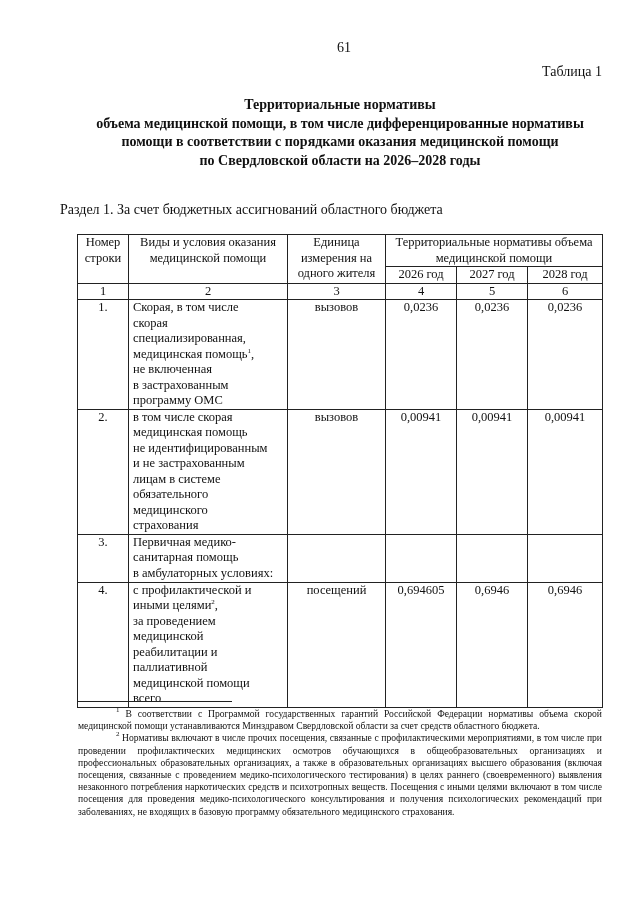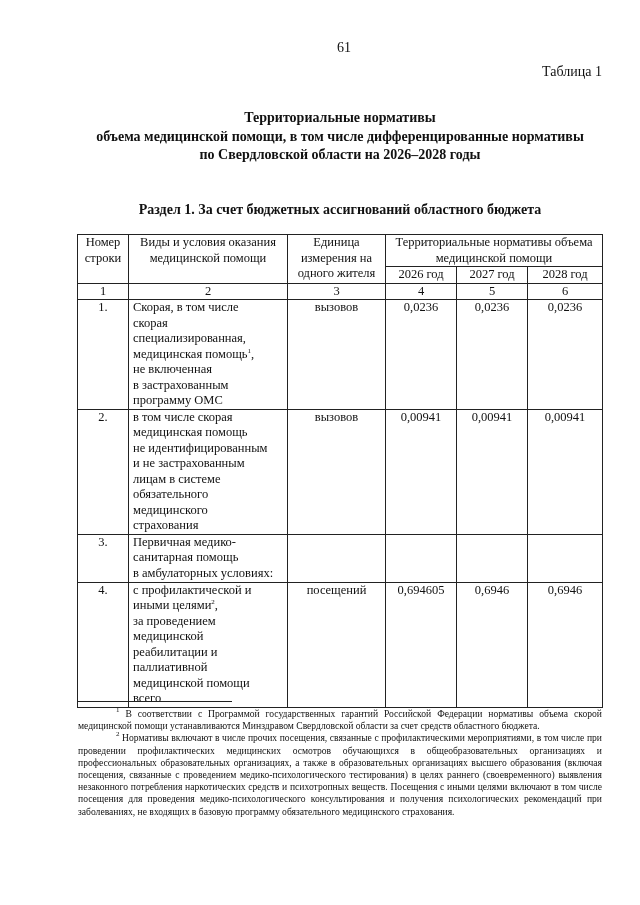--- a/index.html
+++ b/index.html
@@ -1,23 +1,23 @@
 <!DOCTYPE html>
 <html><head>
 <meta charset="utf-8">
 <style>
   html, body { margin: 0; padding: 0; background: #ffffff; }
   body { width: 640px; height: 905px; position: relative; overflow: hidden;
          font-family: "Liberation Serif", "DejaVu Serif", serif; color: #111; }
   .page-number { position: absolute; top: 40px; left: 0; width: 640px; text-align: center; font-size: 14px; padding-left: 24px; }
   .table-label { position: absolute; top: 64px; right: 38px; font-size: 14px; }
   .title { position: absolute; top: 96px; left: 60px; width: 560px; text-align: center;
-           font-weight: bold; font-size: 14px; line-height: 18.5px; margin-top: 13px; }
-  .section { position: absolute; top: 202px; left: 60px; width: 560px; text-align: center;
-             font-weight: bold; font-size: 14px; }
+           font-weight: bold; font-size: 14px; line-height: 18.5px; }
+  .section { position: absolute; top: 202px; left: 60px; width: 560px; text-align: left;
+             font-weight: normal; font-size: 14px; }
   table.norms { position: absolute; top: 234px; left: 77px; width: 525px;
                 border-collapse: collapse; font-size: 12.5px; line-height: 15.5px; table-layout: fixed; }
   table.norms td, table.norms th { border: 1px solid #222; padding: 0 4px; vertical-align: top; font-weight: normal; }
   table.norms th { text-align: center; }
   .c1 { width: 51px; } .c2 { width: 159px; } .c3 { width: 98px; }
   .c4 { width: 71px; } .c5 { width: 71px; } .c6 { width: 75px; }
   td.center { text-align: center; }
   td.desc { text-align: left; padding-left: 6px; }
   .numrow td { text-align: center; height: 15px; }
   sup { font-size: 7px; vertical-align: 5px; line-height: 0; }
@@ -28,20 +28,21 @@
 </style>
 </head>
 <body>
 
 <div class="page-number">61</div>
 <div class="table-label">Таблица 1</div>
 
 <div class="title">
   <div>Территориальные нормативы</div>
   <div>объема медицинской помощи, в том числе дифференцированные нормативы</div>
+  <div>помощи в соответствии с порядками оказания медицинской помощи</div>
   <div>по Свердловской области на 2026–2028 годы</div>
 </div>
 
 <div class="section">Раздел 1. За счет бюджетных ассигнований областного бюджета</div>
 
 <table class="norms">
   <colgroup>
     <col class="c1">
       <col class="c2">
       <col class="c3">

